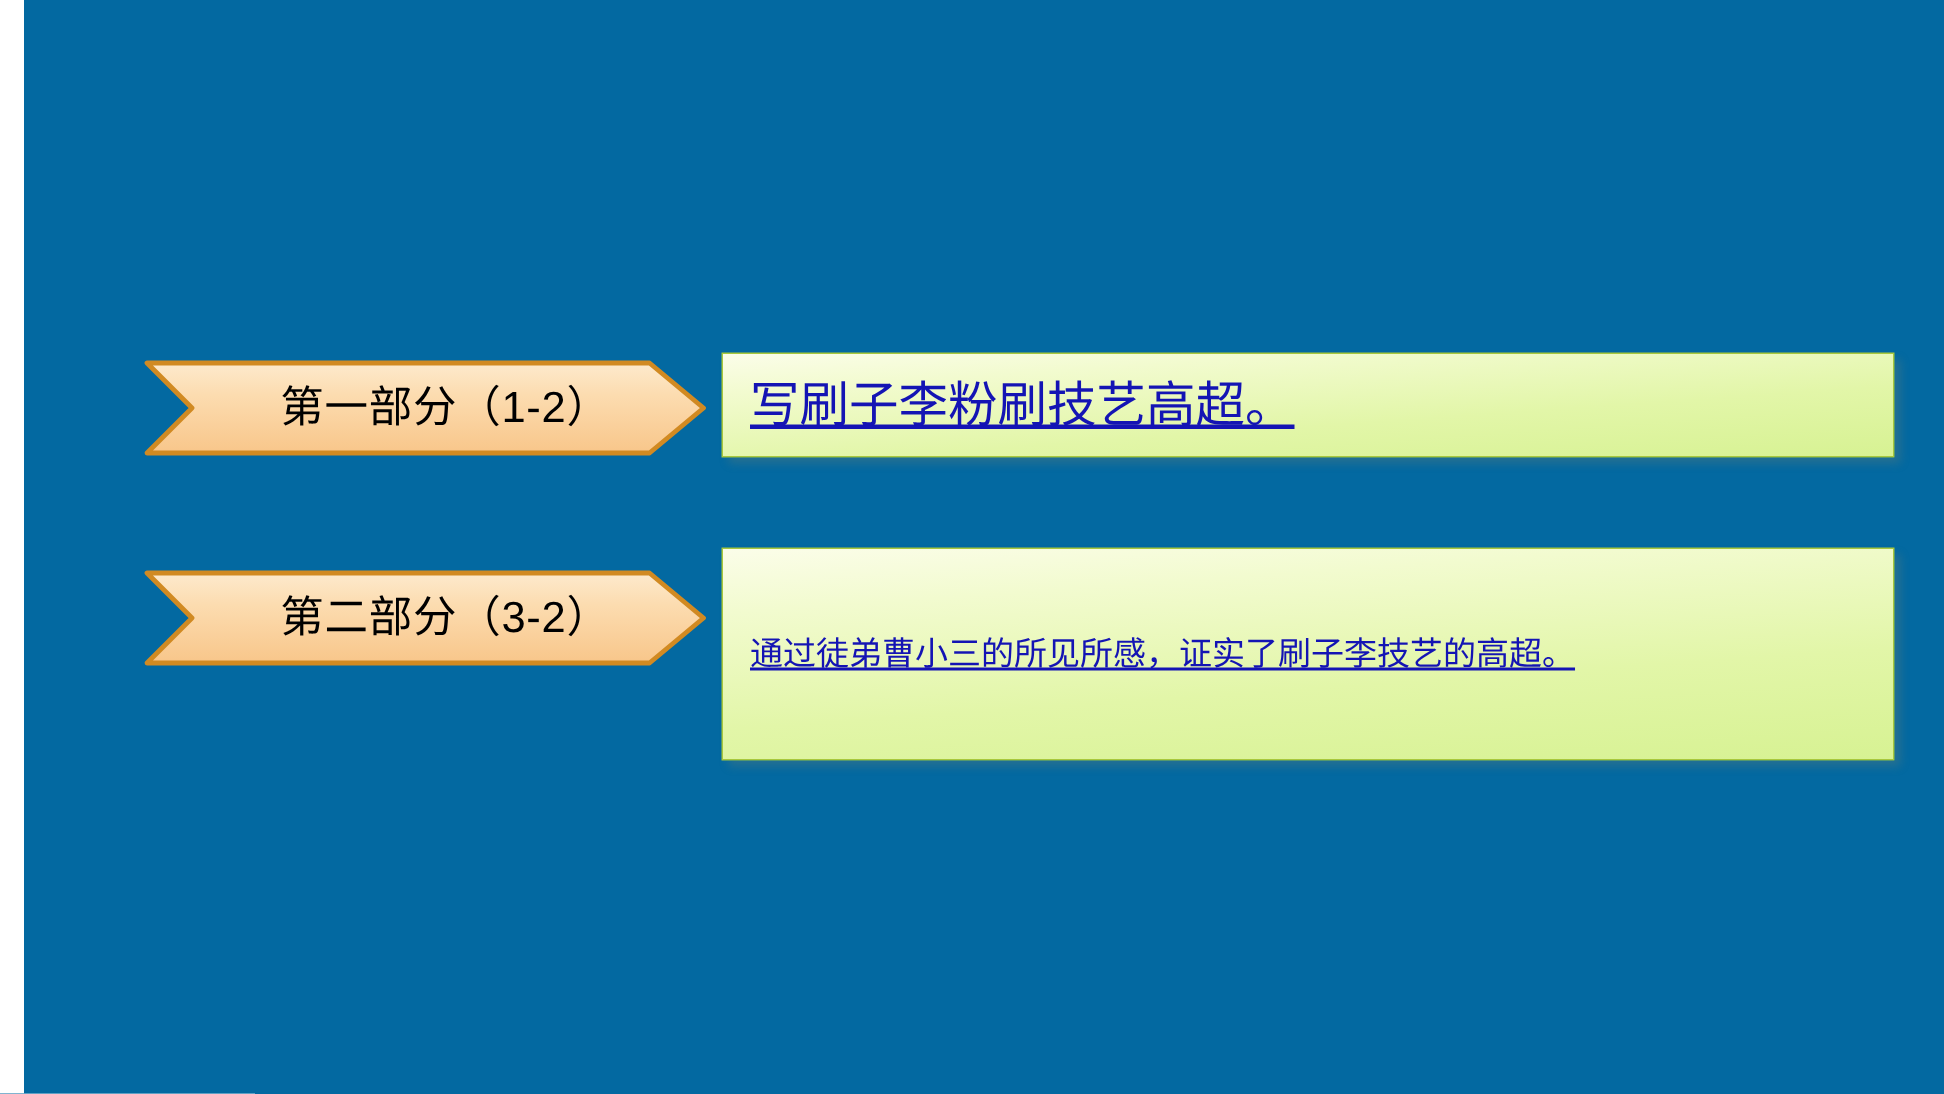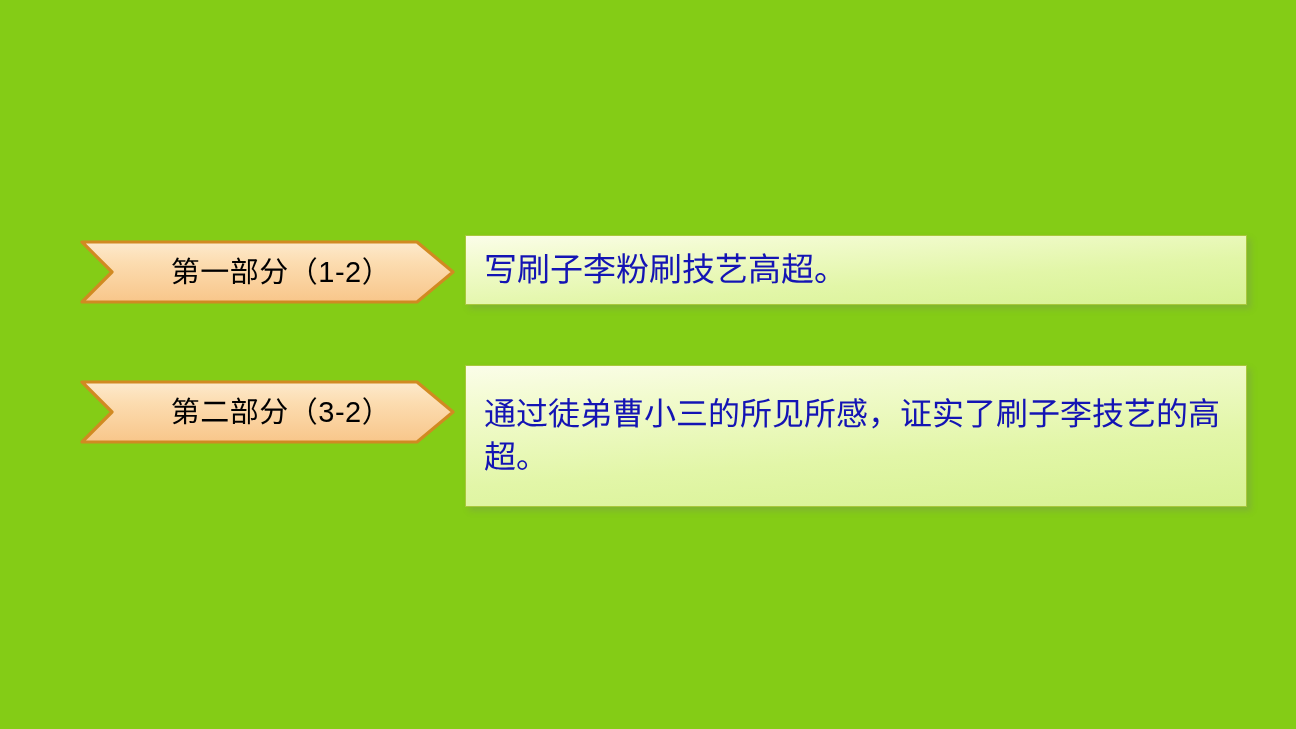--- a/index.html
+++ b/index.html
@@ -12,21 +12,22 @@
     height: 729px;
     background: #ffffff;
     font-family: "Liberation Sans", "DejaVu Sans", sans-serif;
     overflow: hidden;
     position: relative;
   }
 
   .slide {
     position: absolute;
     inset: 0;
-    background: #84cc16;
+    background: #0369a1;
+    margin-left: 16px;
   }
 
   
   .row {
     position: absolute;
     left: 0;
     width: 1296px;
   }
   .row-1 { top: 232px; }
   .row-2 { top: 362px; }
@@ -93,23 +94,24 @@
     height: 142px;
   }
 
   .green-text {
     color: #1414b4;
     font-size: 34px;
     line-height: 1.30;
     font-family: "Liberation Sans", "DejaVu Sans", sans-serif;
     letter-spacing: 0px;
     white-space: pre-wrap;
+    text-decoration: underline;
   }
   .green-box.g1 .green-text { font-size: 33px; line-height: 1.1; }
-  .green-box.g2 .green-text { font-size: 32px; line-height: 1.35; }
+  .green-box.g2 .green-text { font-size: 22px; line-height: 1.35; }
 </style>
 </head>
 <body>
 
 <div class="slide">
 
   <div class="row row-1">
 
     <div class="chevron-wrap c1">
       <svg class="chevron-svg" width="376" height="68" viewBox="0 0 376 68">

